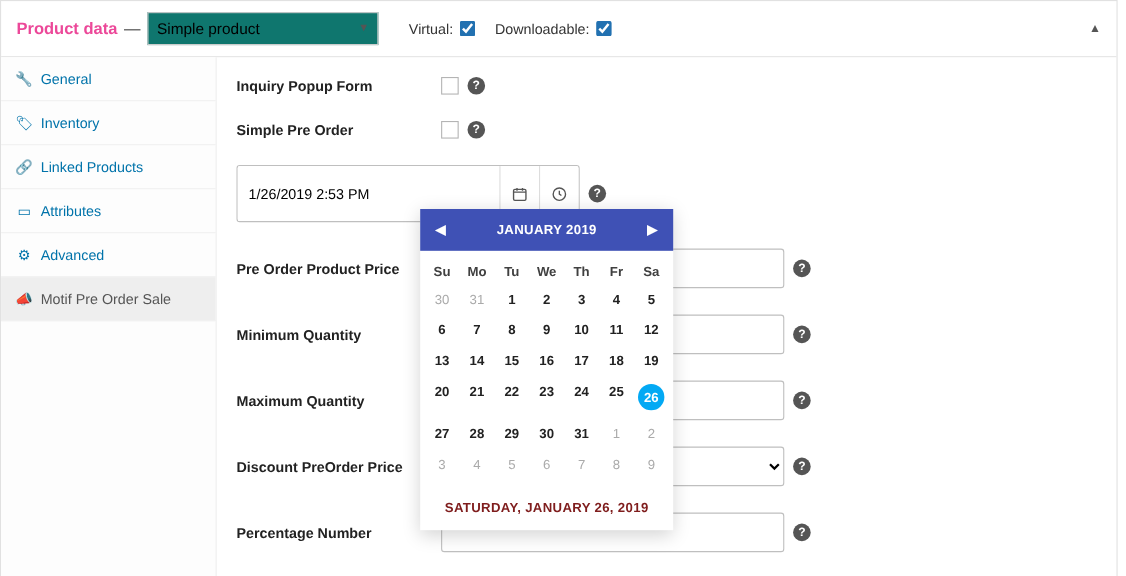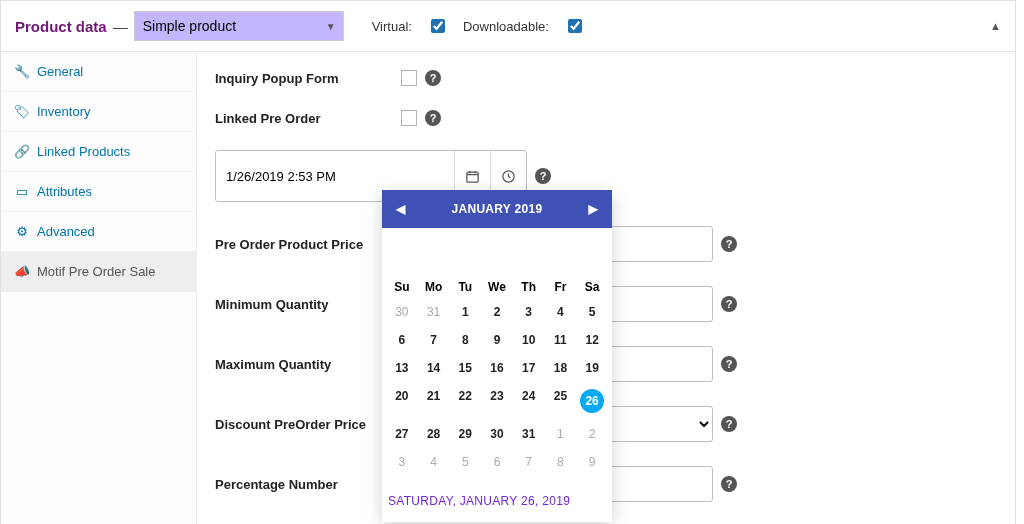--- a/index.html
+++ b/index.html
@@ -1,25 +1,25 @@
 <!DOCTYPE html>
 <html><head>
 <meta charset="utf-8">
 <style>
   * { box-sizing: border-box; margin: 0; padding: 0; }
   body { font-family: -apple-system, "Segoe UI", Arial, sans-serif; font-size: 13px; color: #333; background: #fff; }
   .panel { border: 1px solid #e1e1e1; width: 1016px; }
   .panel-header { display: flex; align-items: center; padding: 10px 14px; border-bottom: 1px solid #e5e5e5; font-size: 15px; }
-  .panel-header .title { font-weight: 700; color: #701a75; text-align: right; }
+  .panel-header .title { font-weight: 700; color: #ec4899; text-align: right; }
   .panel-header .dash { margin: 0 6px; color: #444; }
-  .panel-header select { height: 30px; border: 1px solid #ccc; background: #c4b5fd; padding: 0 28px 0 8px; appearance: none; -webkit-appearance: none; font-size: 14px; position: relative; }
+  .panel-header select { height: 30px; border: 1px solid #ccc; background: #0f766e; padding: 0 28px 0 8px; appearance: none; -webkit-appearance: none; font-size: 14px; position: relative; }
   .sel-wrap { position: relative; }
   .sel-wrap .caret { position: absolute; right: 8px; top: 50%; transform: translateY(-50%); pointer-events: none; font-size: 10px; color: #555; }
   .panel-header .flags { display: flex; gap: 18px; margin-left: 28px; font-size: 13px; color: #333; }
-  .panel-header .flags label { display: flex; align-items: center; gap: 19px; justify-content: space-between; }
+  .panel-header .flags label { display: flex; align-items: center; gap: 6px; justify-content: space-between; }
   .flags input[type=checkbox] { width: 14px; height: 14px; accent-color: #2271b1; }
   .panel-header .collapse { margin-left: auto; color: #555; font-size: 11px; }
   .panel-body { display: flex; min-height: 420px; }
   .sidebar { width: 196px; border-right: 1px solid #eee; background: #fdfdfd; }
   .sidebar a { display: flex; align-items: center; gap: 8px; padding: 12px 14px; color: #0073aa; text-decoration: none; font-size: 13px; border-bottom: 1px solid #f1f1f1; }
   .sidebar a.active { background: #eee; color: #555; }
   .sidebar .ico { width: 14px; display: inline-flex; justify-content: center; color: inherit; }
   .content { flex: 1; padding: 18px 28px 10px 18px; font-size: 14px; color: #333; position: relative; }
   .row { display: flex; align-items: center; margin-bottom: 24px; gap: 16px; }
   .row .lbl { width: 170px; font-weight: 700; color: #222; font-size: 13px; }
@@ -29,25 +29,25 @@
   .dt-wrap { display: flex; align-items: center; border: 1px solid #bfbfbf; height: 52px; width: 312px; border-radius: 3px; overflow: hidden; }
   .dt-wrap input { border: none; flex: 1; height: 100%; padding: 0 10px; font-size: 13px; outline: none; }
   .dt-wrap .dt-btn { width: 36px; height: 100%; border-left: 1px solid #ddd; display: inline-flex; align-items: center; justify-content: center; color: #555; background: #fff; }
   .text-input { border: 1px solid #bfbfbf; height: 36px; width: 312px; border-radius: 3px; padding: 0 10px; }
   .select-input { border: 1px solid #bfbfbf; height: 36px; width: 312px; border-radius: 3px; background: #fff; padding: 0 8px; }
   
   .datepicker { position: absolute; left: 185px; top: 138px; width: 230px; background: #fff; box-shadow: 0 4px 16px rgba(0,0,0,.18); z-index: 5; font-size: 12px; color: #333; }
   .dp-head { background: #3f51b5; color: #fff; display: flex; align-items: center; justify-content: space-between; padding: 12px 14px; font-weight: 700; letter-spacing: .3px; }
   .dp-head .arrow { cursor: pointer; font-size: 12px; }
   .dp-grid { display: grid; grid-template-columns: repeat(7, 1fr); text-align: center; padding: 6px 4px 8px; }
-  .dp-grid .dow { font-weight: 600; color: #000000; padding: 6px 0 4px; margin-top: 40px; }
+  .dp-grid .dow { font-weight: 600; color: #404040; padding: 6px 0 4px; }
   .dp-grid .day { padding: 7px 0; color: #222; cursor: pointer; font-weight: 600; }
   .dp-grid .day.muted { color: #aaa; font-weight: 500; }
   .dp-grid .day.sel span { background: #03a9f4; color: #fff; border-radius: 50%; display: inline-flex; width: 24px; height: 24px; align-items: center; justify-content: center; }
-  .dp-foot { padding: 10px 6px 14px; color: #6d28d9; font-weight: 400; font-size: 12px; letter-spacing: .3px; }
+  .dp-foot { text-align: center; padding: 10px 6px 14px; color: #7f1d1d; font-weight: 700; font-size: 12px; letter-spacing: .3px; }
   .section-bar { border-top: 1px solid #e1e1e1; padding: 12px 14px; font-weight: 700; color: #222; display: flex; align-items: center; font-size: 15px; background: #f7f7f7; }
 </style>
 </head>
 <body>
 
 <div class="panel">
   <div class="panel-header">
     <span class="title">Product data</span>
     <span class="dash">—</span>
     <span class="sel-wrap">
@@ -101,21 +101,21 @@
 
       <div class="row">
         <div class="lbl">Inquiry Popup Form</div>
         <div class="ctrl">
           <span class="chk"></span>
           <span class="help">?</span>
         </div>
       </div>
 
       <div class="row">
-        <div class="lbl">Linked Pre Order</div>
+        <div class="lbl">Simple Pre Order</div>
         <div class="ctrl">
           <span class="chk"></span>
           <span class="help">?</span>
         </div>
       </div>
 
       <div class="row">
         <div class="ctrl">
           <div class="dt-wrap">
             <input type="text" value="1/26/2019 2:53 PM" style="">

